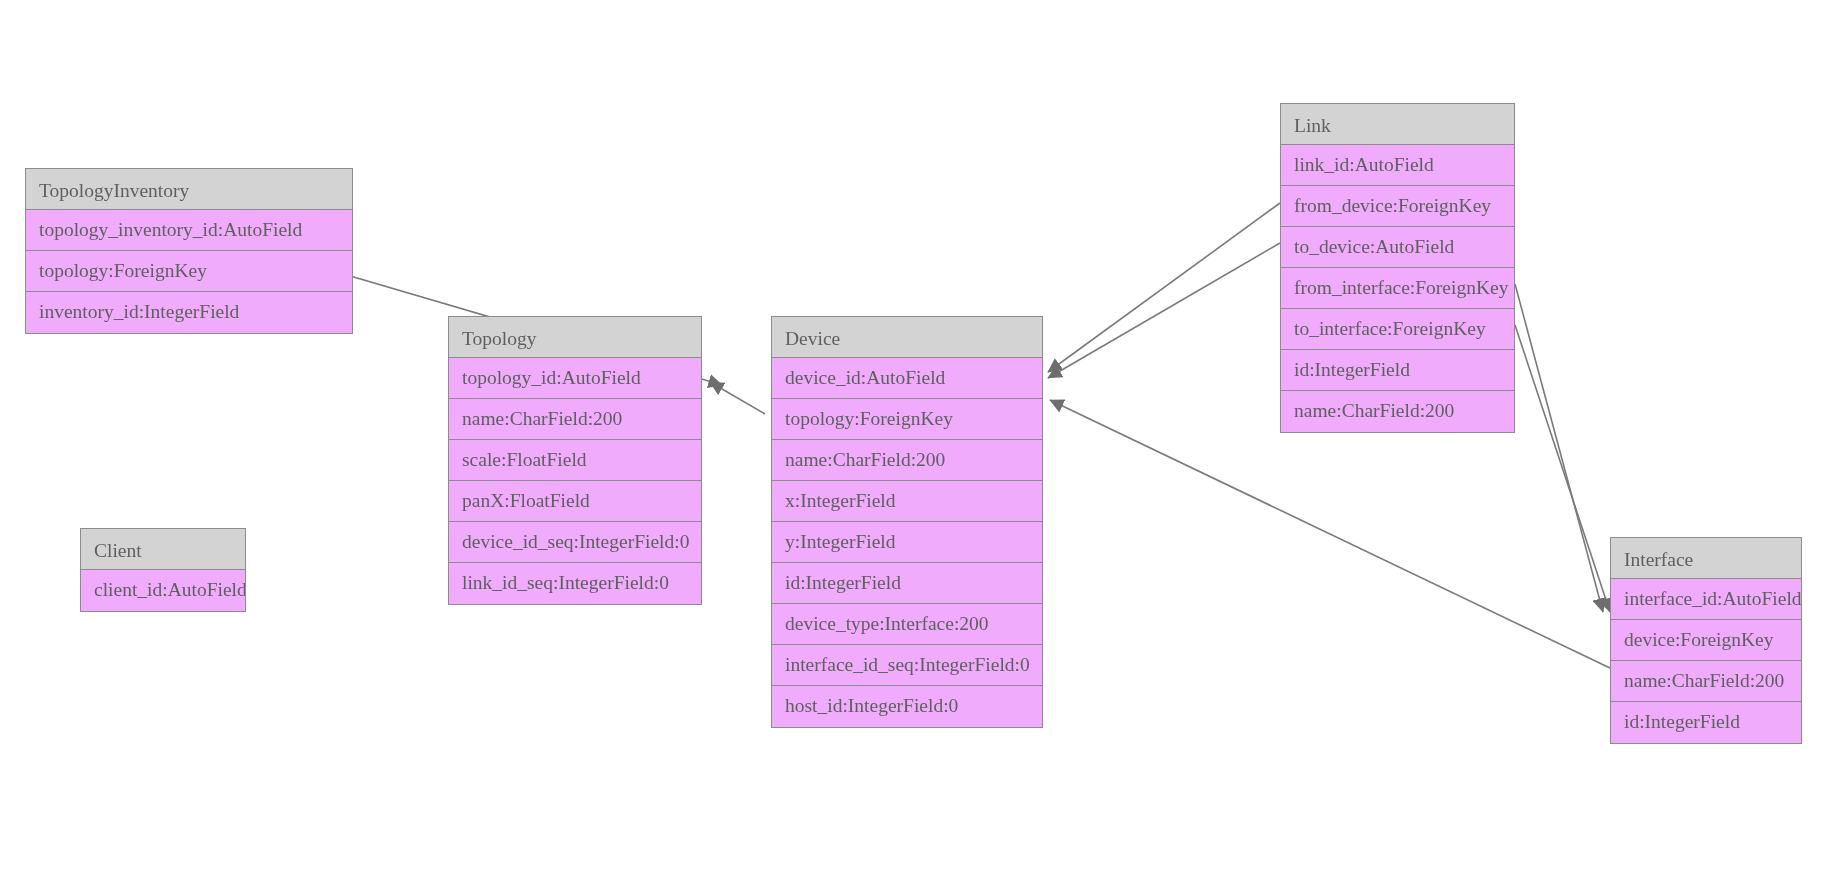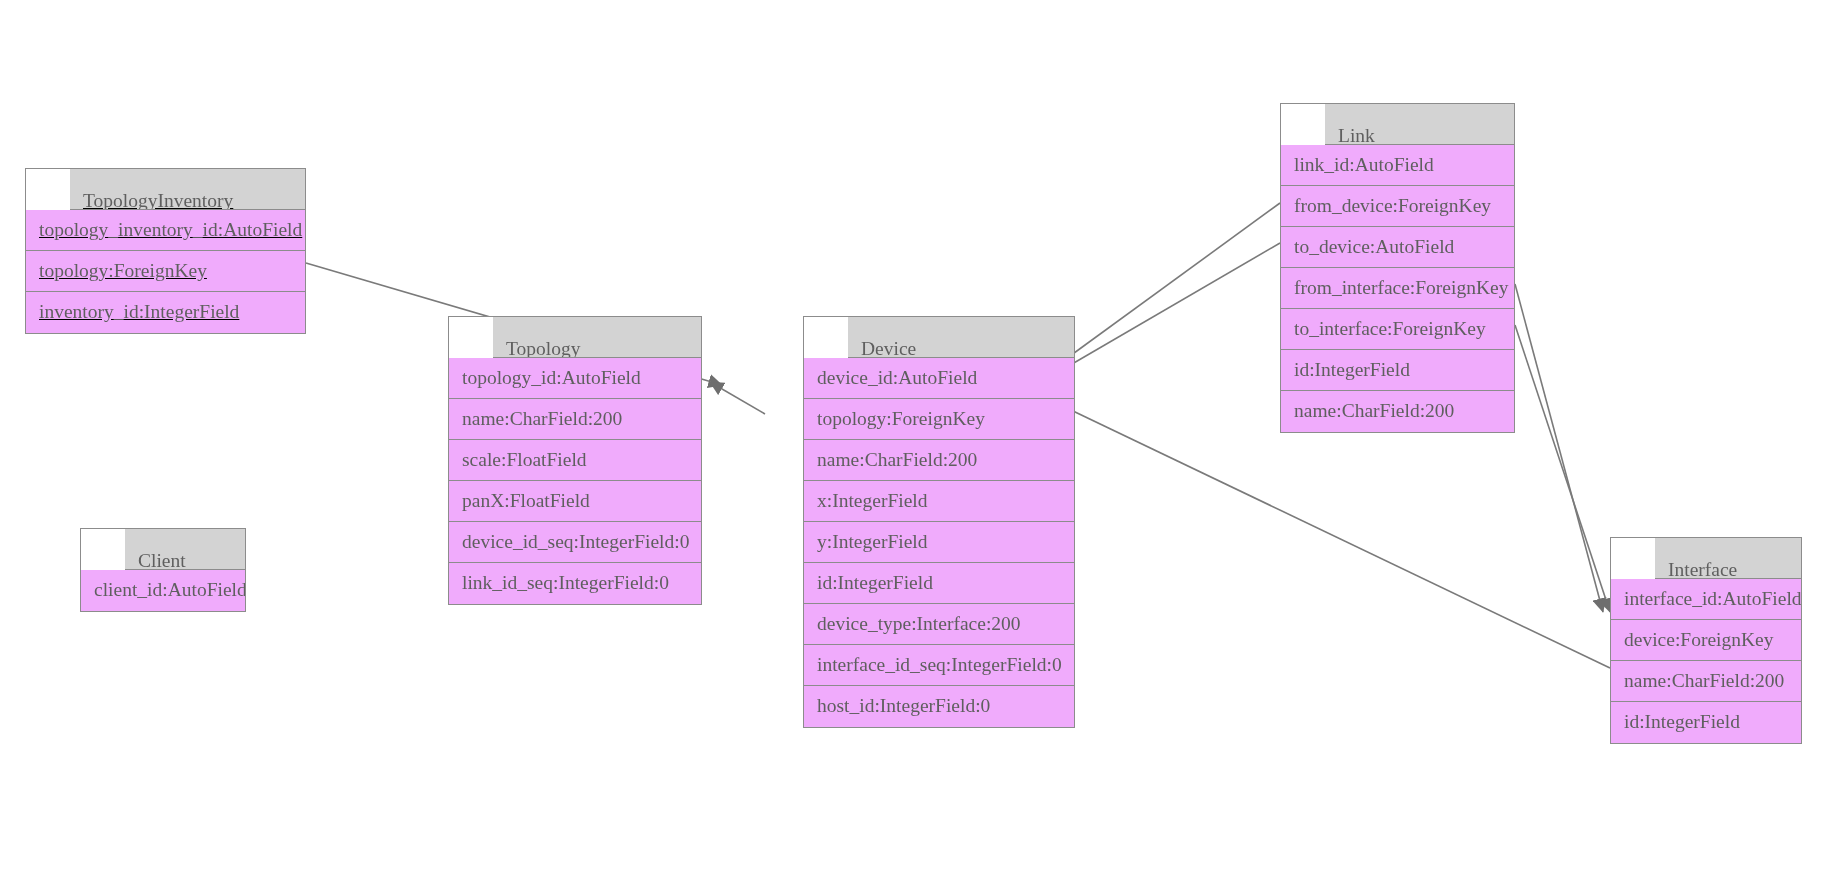--- a/index.html
+++ b/index.html
@@ -21,24 +21,23 @@
     z-index:2;
   }
   .entity-header{
     box-sizing:border-box;
     background:#d3d3d3;
     border-bottom:1.5px solid #8c8c8c;
     color:#5f5f5f;
     font-size:19.5px;
     line-height:40px;
     height:41px;
-    padding:12px 0 0 13px;
+    padding:2px 0 0 13px;
     white-space:nowrap;
     overflow:hidden;
-    margin-left:44px;
   }
   .entity-field{
     box-sizing:border-box;
     border-bottom:1.5px solid #8c8c8c;
     color:#5f5f5f;
     font-size:19.5px;
     line-height:40px;
     height:41px;
     padding:0 12px 0 13px;
     white-space:nowrap;
@@ -82,36 +81,36 @@
     <g>
       <line x1="1515" y1="325" x2="1610" y2="612" stroke="#7a7a7a" stroke-width="1.6" marker-end="url(#arrow)"></line>
     </g>
 
     <g>
       <line x1="1610" y1="668" x2="1050" y2="400" stroke="#7a7a7a" stroke-width="1.6" marker-end="url(#arrow)"></line>
     </g>
   </svg>
 
   <div id="entity-layer">
-      <div class="entity" style="left: 25px; top: 168px; width: 281px; text-decoration: underline;">
+      <div class="entity" style="left: 25px; top: 168px; width: 328px;">
         <div class="entity-header">TopologyInventory</div>
         <div class="entity-field">topology_inventory_id:AutoField</div>
         <div class="entity-field">topology:ForeignKey</div>
         <div class="entity-field">inventory_id:IntegerField</div>
       </div>
       <div class="entity" style="left: 448px; top: 316px; width: 254px;">
         <div class="entity-header">Topology</div>
         <div class="entity-field">topology_id:AutoField</div>
         <div class="entity-field">name:CharField:200</div>
         <div class="entity-field">scale:FloatField</div>
         <div class="entity-field">panX:FloatField</div>
         <div class="entity-field">device_id_seq:IntegerField:0</div>
         <div class="entity-field">link_id_seq:IntegerField:0</div>
       </div>
-      <div class="entity" style="left: 803px; top: 316px; width: 272px;">
+      <div class="entity" style="left: 771px; top: 316px; width: 272px;">
         <div class="entity-header">Device</div>
         <div class="entity-field">device_id:AutoField</div>
         <div class="entity-field">topology:ForeignKey</div>
         <div class="entity-field">name:CharField:200</div>
         <div class="entity-field">x:IntegerField</div>
         <div class="entity-field">y:IntegerField</div>
         <div class="entity-field">id:IntegerField</div>
         <div class="entity-field">device_type:Interface:200</div>
         <div class="entity-field">interface_id_seq:IntegerField:0</div>
         <div class="entity-field">host_id:IntegerField:0</div>

